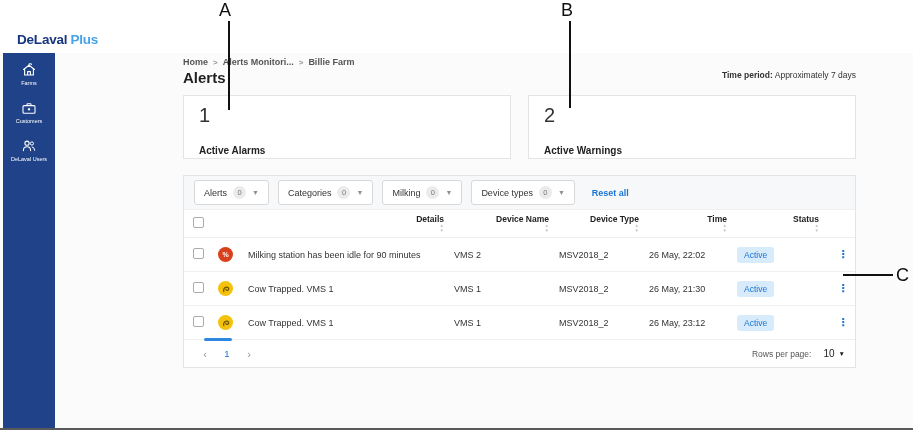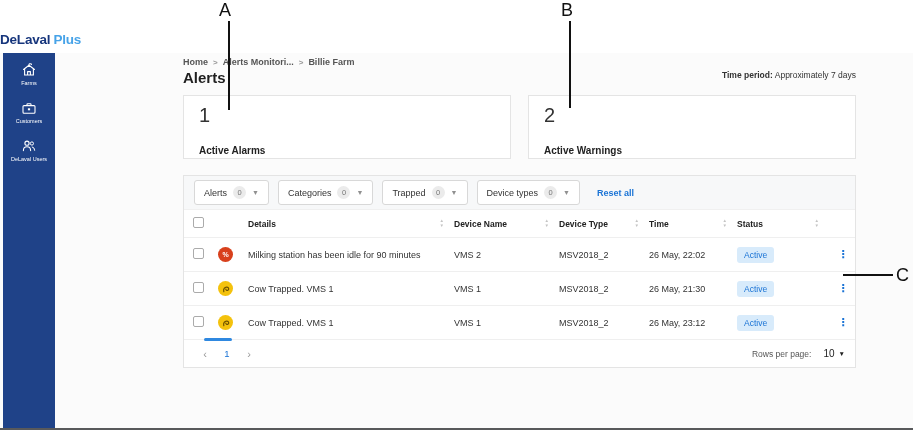--- a/index.html
+++ b/index.html
@@ -8,21 +8,21 @@
   .canvas { position:relative; width:913px; height:436px; background:#fff; overflow:hidden; }
 
   
   .ann-label { position:absolute; font-size:18px; color:var(--annotation,#111); z-index:30; }
   .ann-vline { position:absolute; width:2px; background:var(--annotation,#111); z-index:30; }
   .ann-hline { position:absolute; height:2px; background:var(--annotation,#111); z-index:30; }
 
   
   .app { position:absolute; left:0; top:25px; width:913px; height:405px; background:#fff;
          border-bottom:2px solid #58595b; }
-  .topbar { height:28px; display:flex; align-items:center; background:#fff;text-align:right; }
+  .topbar { height:28px; display:flex; align-items:center; padding-left:17px; background:#fff;text-align:right; }
   .logo { font-size:13.5px; font-weight:bold; letter-spacing:-0.2px; cursor:pointer; }
   .logo .lg1 { color:var(--logo-navy,#16357c); }
   .logo .lg2 { color:var(--logo-blue,#47a3e8); margin-left:3px; }
 
   .app-body { display:flex; height:calc(100% - 28px); background:#fbfbfb; }
 
   
   .sidebar { width:52px; margin-left:3px; background:var(--sidebar,#1f4288); display:flex;
              flex-direction:column; align-items:center; padding-top:10px; gap:15px; flex-shrink:0; }
   .nav-item { width:100%; display:flex; flex-direction:column; align-items:center; gap:3px; cursor:pointer; }
@@ -53,21 +53,21 @@
   .dd-count { width:13px; height:13px; border-radius:50%; background:#ebebeb; color:#777; font-size:7.5px;
               display:flex; align-items:center; justify-content:center; }
   .dd-caret { color:#909090; font-size:7px; }
   .reset-link { color:var(--accent,#1a73d5); font-weight:bold; font-size:9px; margin-left:8px; cursor:pointer; }
 
   .items-count { padding:9px 11px 6px; font-size:8.5px; color:#666; }
 
   .trow { display:grid; grid-template-columns:34px 30px 206px 105px 90px 88px 92px 28px;
           align-items:center; height:34px; border-top:1px solid #efefef; }
   .thead { height:27px; border-top:none; font-weight:bold; font-size:8.5px; color:#222; }
-  .hcell { display:flex; align-items:flex-start; justify-content:space-between; padding-right:10px; }
+  .hcell { display:flex; align-items:flex-end; justify-content:space-between; padding-right:10px;flex-direction:column; }
   .sort { display:inline-flex; flex-direction:column; font-size:4.5px; line-height:4px; color:#c4c4c4; gap:1px; cursor:pointer; }
   .cell { font-size:9px; color:#333; }
   .cb-cell { padding-left:9px; }
   .checkbox { width:11px; height:11px; border:1px solid #ababab; border-radius:2px; background:#fff;
               display:inline-block; cursor:pointer; }
   .sev { width:15px; height:15px; border-radius:50%; display:flex; align-items:center; justify-content:center; }
   .sev-alarm { background:var(--alarm-red,#d8401c); color:#fff; font-size:7px; font-weight:bold; }
   .sev-warn { background:var(--warning-yellow,#f4c20d); }
   .status-badge { display:inline-block; background:var(--badge-bg,#d8ebfb); color:var(--accent,#1a73d5);
                   font-size:8.5px; padding:3px 7px; border-radius:3px; cursor:pointer; }
@@ -168,21 +168,21 @@
               <span>Alerts</span>
               <span class="dd-count">0</span>
               <span class="dd-caret">▼</span>
             </button>
             <button class="filter-dd">
               <span>Categories</span>
               <span class="dd-count">0</span>
               <span class="dd-caret">▼</span>
             </button>
             <button class="filter-dd">
-              <span>Trapped</span>
+              <span>Milking</span>
               <span class="dd-count">0</span>
               <span class="dd-caret">▼</span>
             </button>
             <button class="filter-dd">
               <span>Device types</span>
               <span class="dd-count">0</span>
               <span class="dd-caret">▼</span>
             </button>
             <span class="reset-link">Reset all</span>
           </div>

